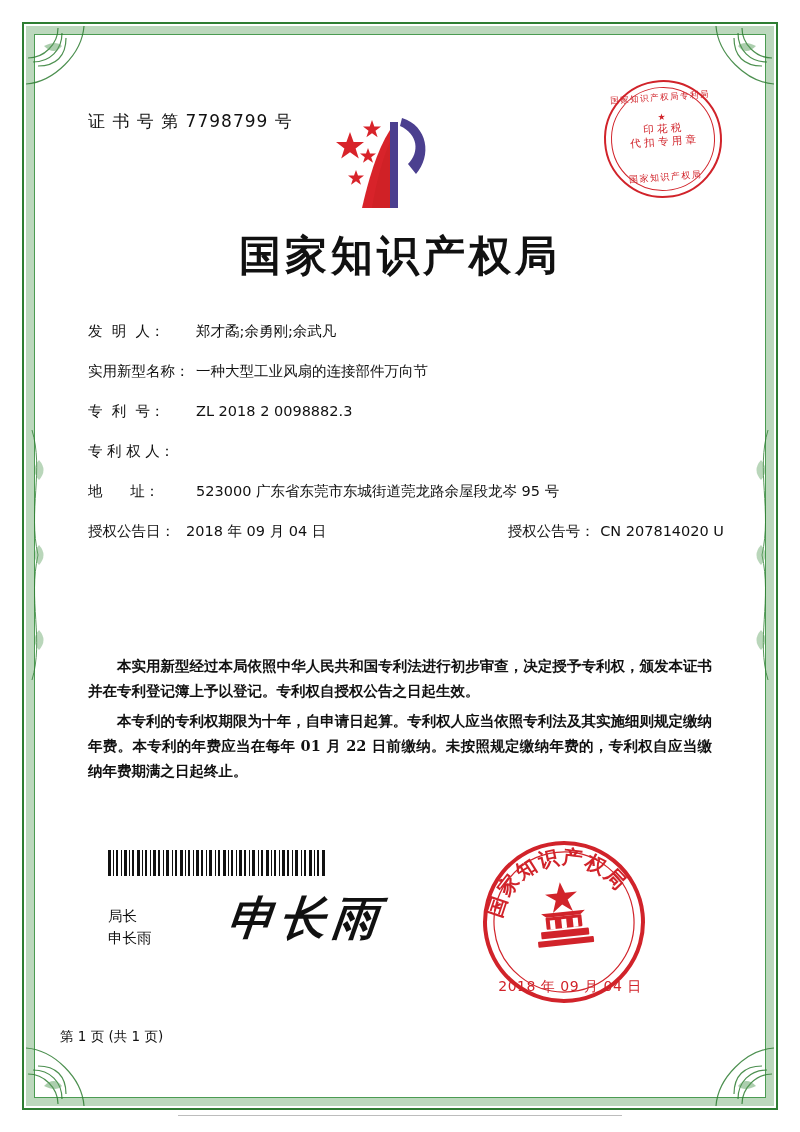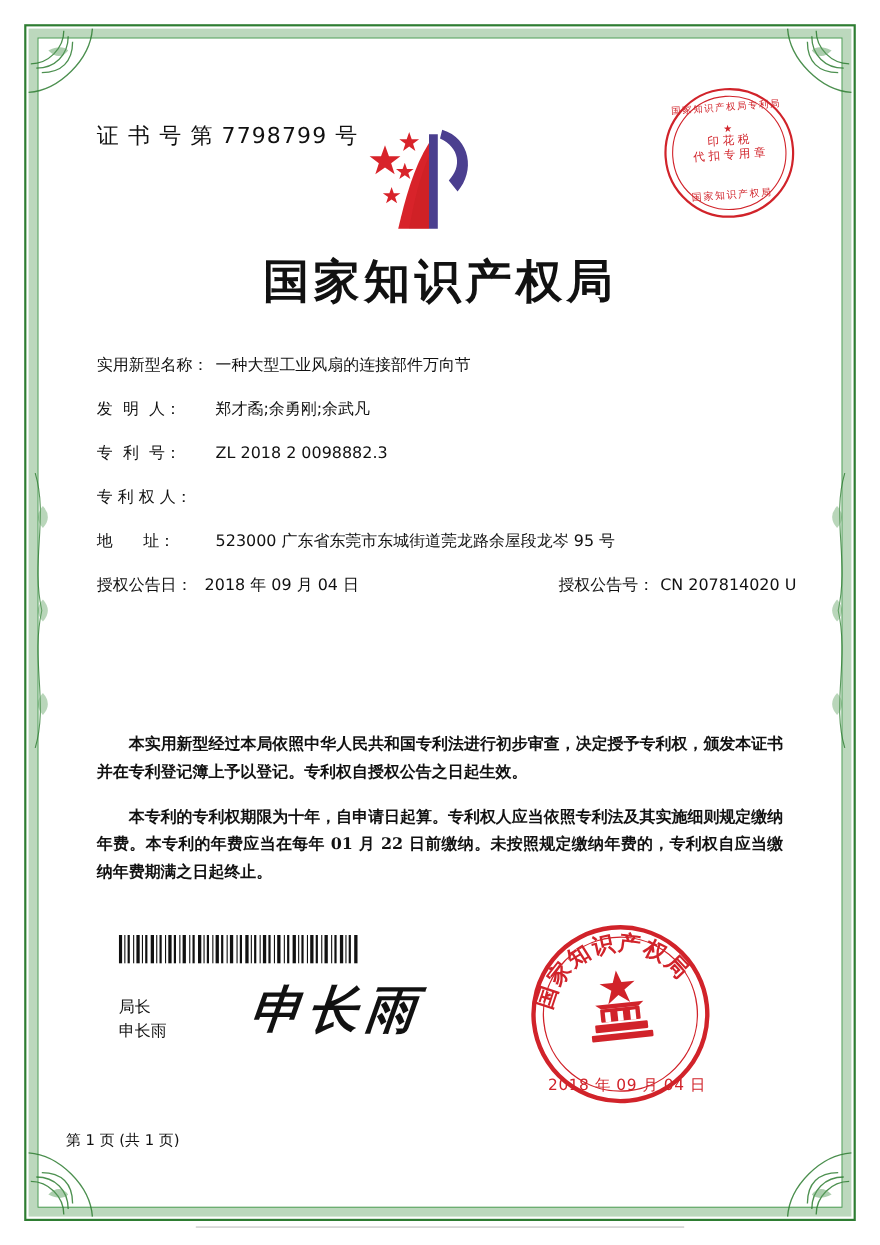--- a/index.html
+++ b/index.html
@@ -69,21 +69,21 @@
     position: absolute;
     left: 60px;
     top: 60px;
     width: 680px;
     height: 1012px;
   }
   .cert-no {
     position: absolute;
     left: 28px;
     top: 50px;
-    font-size: 20px;
+    font-size: 17px;
     letter-spacing: 1px;
     color: #111;
     font-family: "DejaVu Sans", "Liberation Sans", sans-serif;
   }
   .emblem {
     position: absolute;
     left: 268px;
     top: 52px;
     width: 130px;
     height: 104px;
@@ -181,21 +181,21 @@
     left: 28px;
     top: 588px;
     width: 624px;
     font-size: 14.5px;
     line-height: 25px;
     color: #111;
     font-family: "DejaVu Serif", "Liberation Serif", serif;
     font-weight: bold;
   }
   .paragraphs p {
-    margin: 16px 0 3px 0;
+    margin: 5px 0 3px 0;
     text-indent: 29px;
     text-align: justify;
   }
 
   .barcode {
     position: absolute;
     left: 48px;
     top: 790px;
     height: 26px;
     width: 220px;
@@ -367,26 +367,26 @@
         <div>印 花 税</div>
         <div>代 扣 专 用 章</div>
       </div>
       <div class="stamp-arc-bottom">国家知识产权局</div>
     </div>
 
     <div class="title">国家知识产权局</div>
 
     <div class="fields">
       <div class="field-row">
+        <div class="field-label">发  明  人：</div>
+        <div class="field-value">郑才矞;余勇刚;余武凡</div>
+      </div>
+      <div class="field-row">
         <div class="field-label">实用新型名称：</div>
         <div class="field-value">一种大型工业风扇的连接部件万向节</div>
-      </div>
-      <div class="field-row">
-        <div class="field-label">发  明  人：</div>
-        <div class="field-value">郑才矞;余勇刚;余武凡</div>
       </div>
       <div class="field-row">
         <div class="field-label">专  利  号：</div>
         <div class="field-value">ZL 2018 2 0098882.3</div>
       </div>
       <div class="field-row">
         <div class="field-label">专 利 权 人：</div>
       </div>
       <div class="field-row">
         <div class="field-label">地      址：</div>

